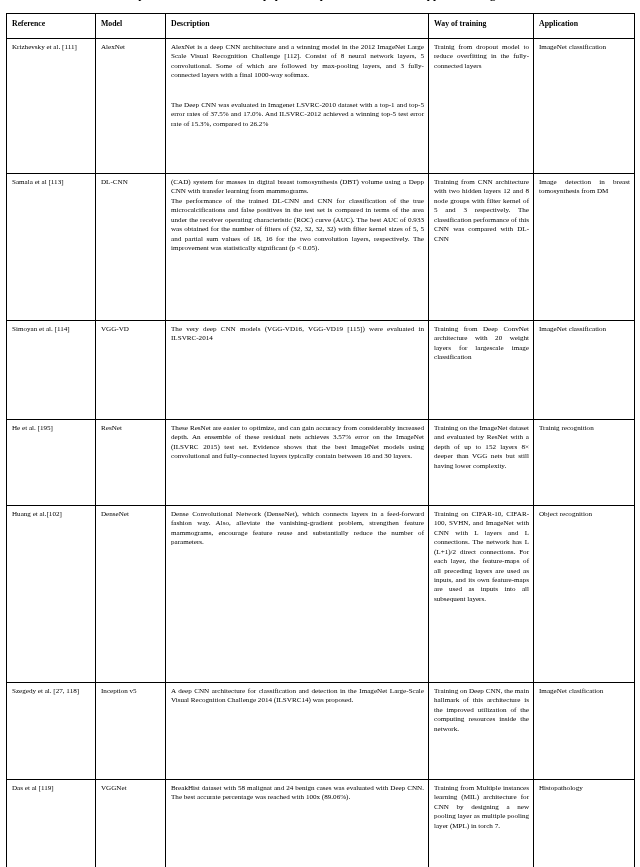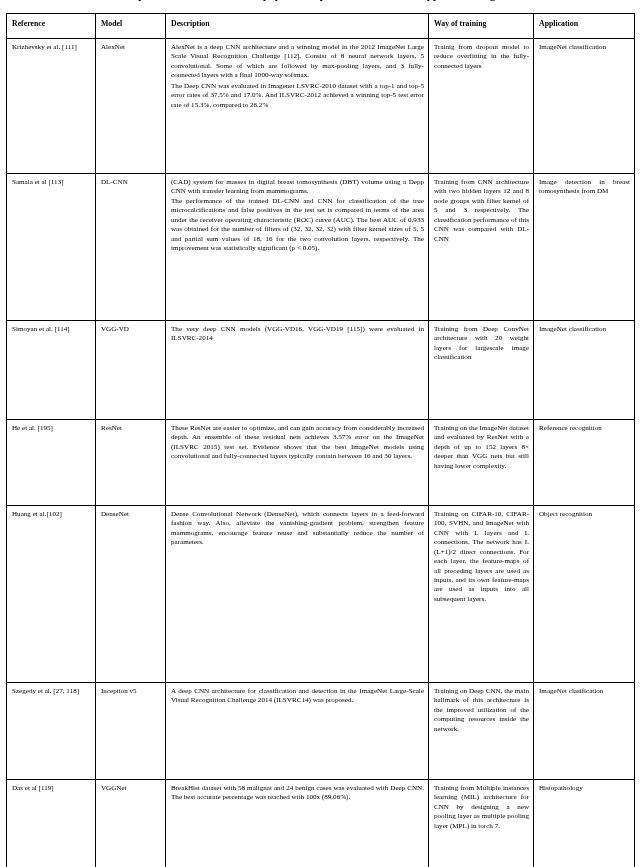--- a/index.html
+++ b/index.html
@@ -81,21 +81,21 @@
     border-radius: 27px;
   }
   td.cell-app {
     text-align: left;
     font-family: Liberation Serif, serif;
   }
   td.cell-model {
     text-align: left;
   }
   .para { margin: 0; text-align: justify; text-justify: inter-word; }
-  .para + .para { margin-top: 1px; }
+  .para + .para { margin-top: 20px; }
   .para.nogap + .para.nogap { margin-top: 0; }
   
   tr.r0 td { height: 126px; }
   tr.r1 td { height: 138px; margin-left: 28px; }
   tr.r2 td { height: 90px; margin-top: 14px; }
   tr.r3 td { height: 77px; }
   tr.r4 td { height: 168px; }
   tr.r5 td { height: 88px; }
   tr.r6 td { height: 86px; }
 </style>
@@ -159,21 +159,21 @@
         <td class="cell-app">ImageNet classification</td>
       </tr>
 
       <tr class="r3">
         <td class="cell-ref">He et al. [195]</td>
         <td class="cell-model">ResNet</td>
         <td class="cell-desc">
           <p class="para">These ResNet are easier to optimize, and can gain accuracy from considerably increased depth.  An ensemble of these residual nets achieves 3.57% error on the ImageNet (ILSVRC 2015) test set. Evidence shows that the best ImageNet models using convolutional and fully-connected layers typically contain between 16 and 30 layers.</p>
         </td>
         <td class="cell-train">Training on the ImageNet dataset and evaluated by ResNet with a depth of up to 152 layers 8× deeper than VGG nets but still having lower complexity.</td>
-        <td class="cell-app">Reference recognition</td>
+        <td class="cell-app">Trainig recognition</td>
       </tr>
 
       <tr class="r4">
         <td class="cell-ref">Huang  et al.[102]</td>
         <td class="cell-model">DenseNet</td>
         <td class="cell-desc">
           <p class="para">Dense Convolutional Network (DenseNet), which connects layers in a feed-forward fashion way. Also, alleviate the vanishing-gradient problem, strengthen feature mammograms, encourage feature reuse and substantially reduce the number of parameters.</p>
         </td>
         <td class="cell-train">Training on CIFAR-10, CIFAR-100, SVHN, and ImageNet with CNN with L layers and L connections. The network has L (L+1)/2 direct connections. For each layer, the feature-maps of all preceding layers are used as inputs, and its own feature-maps are used as inputs into all subsequent layers.</td>
         <td class="cell-app">Object recognition</td>

